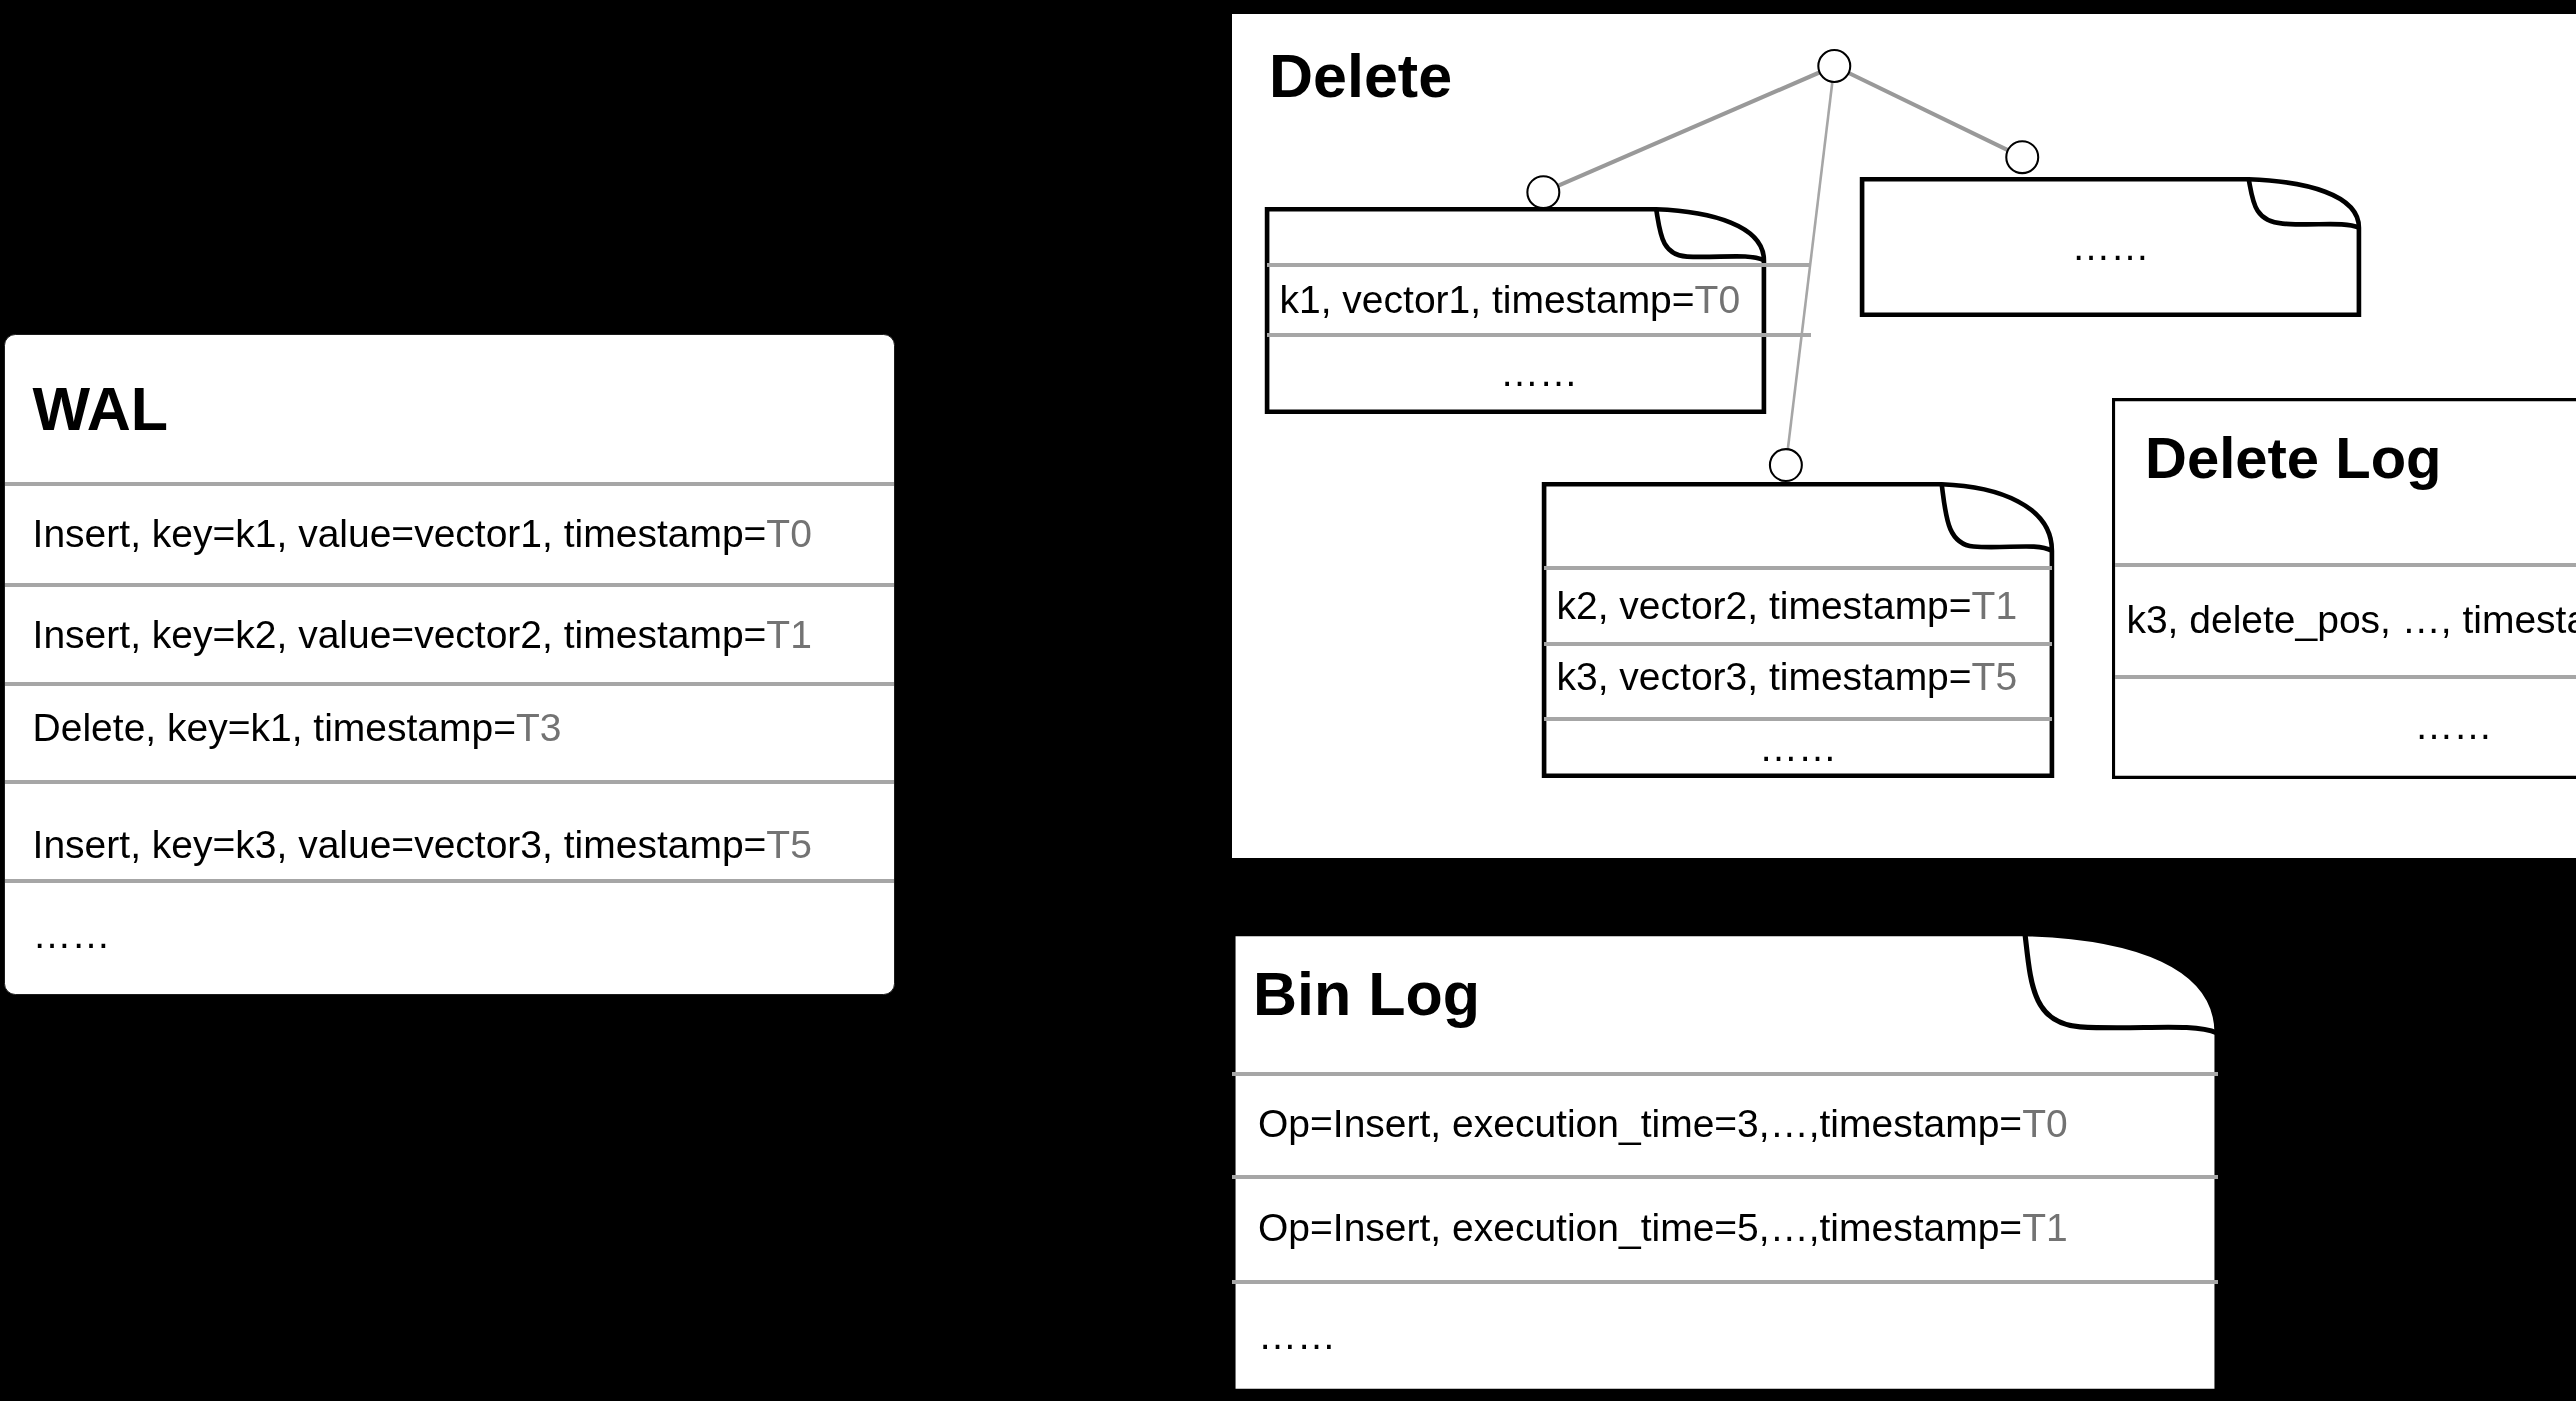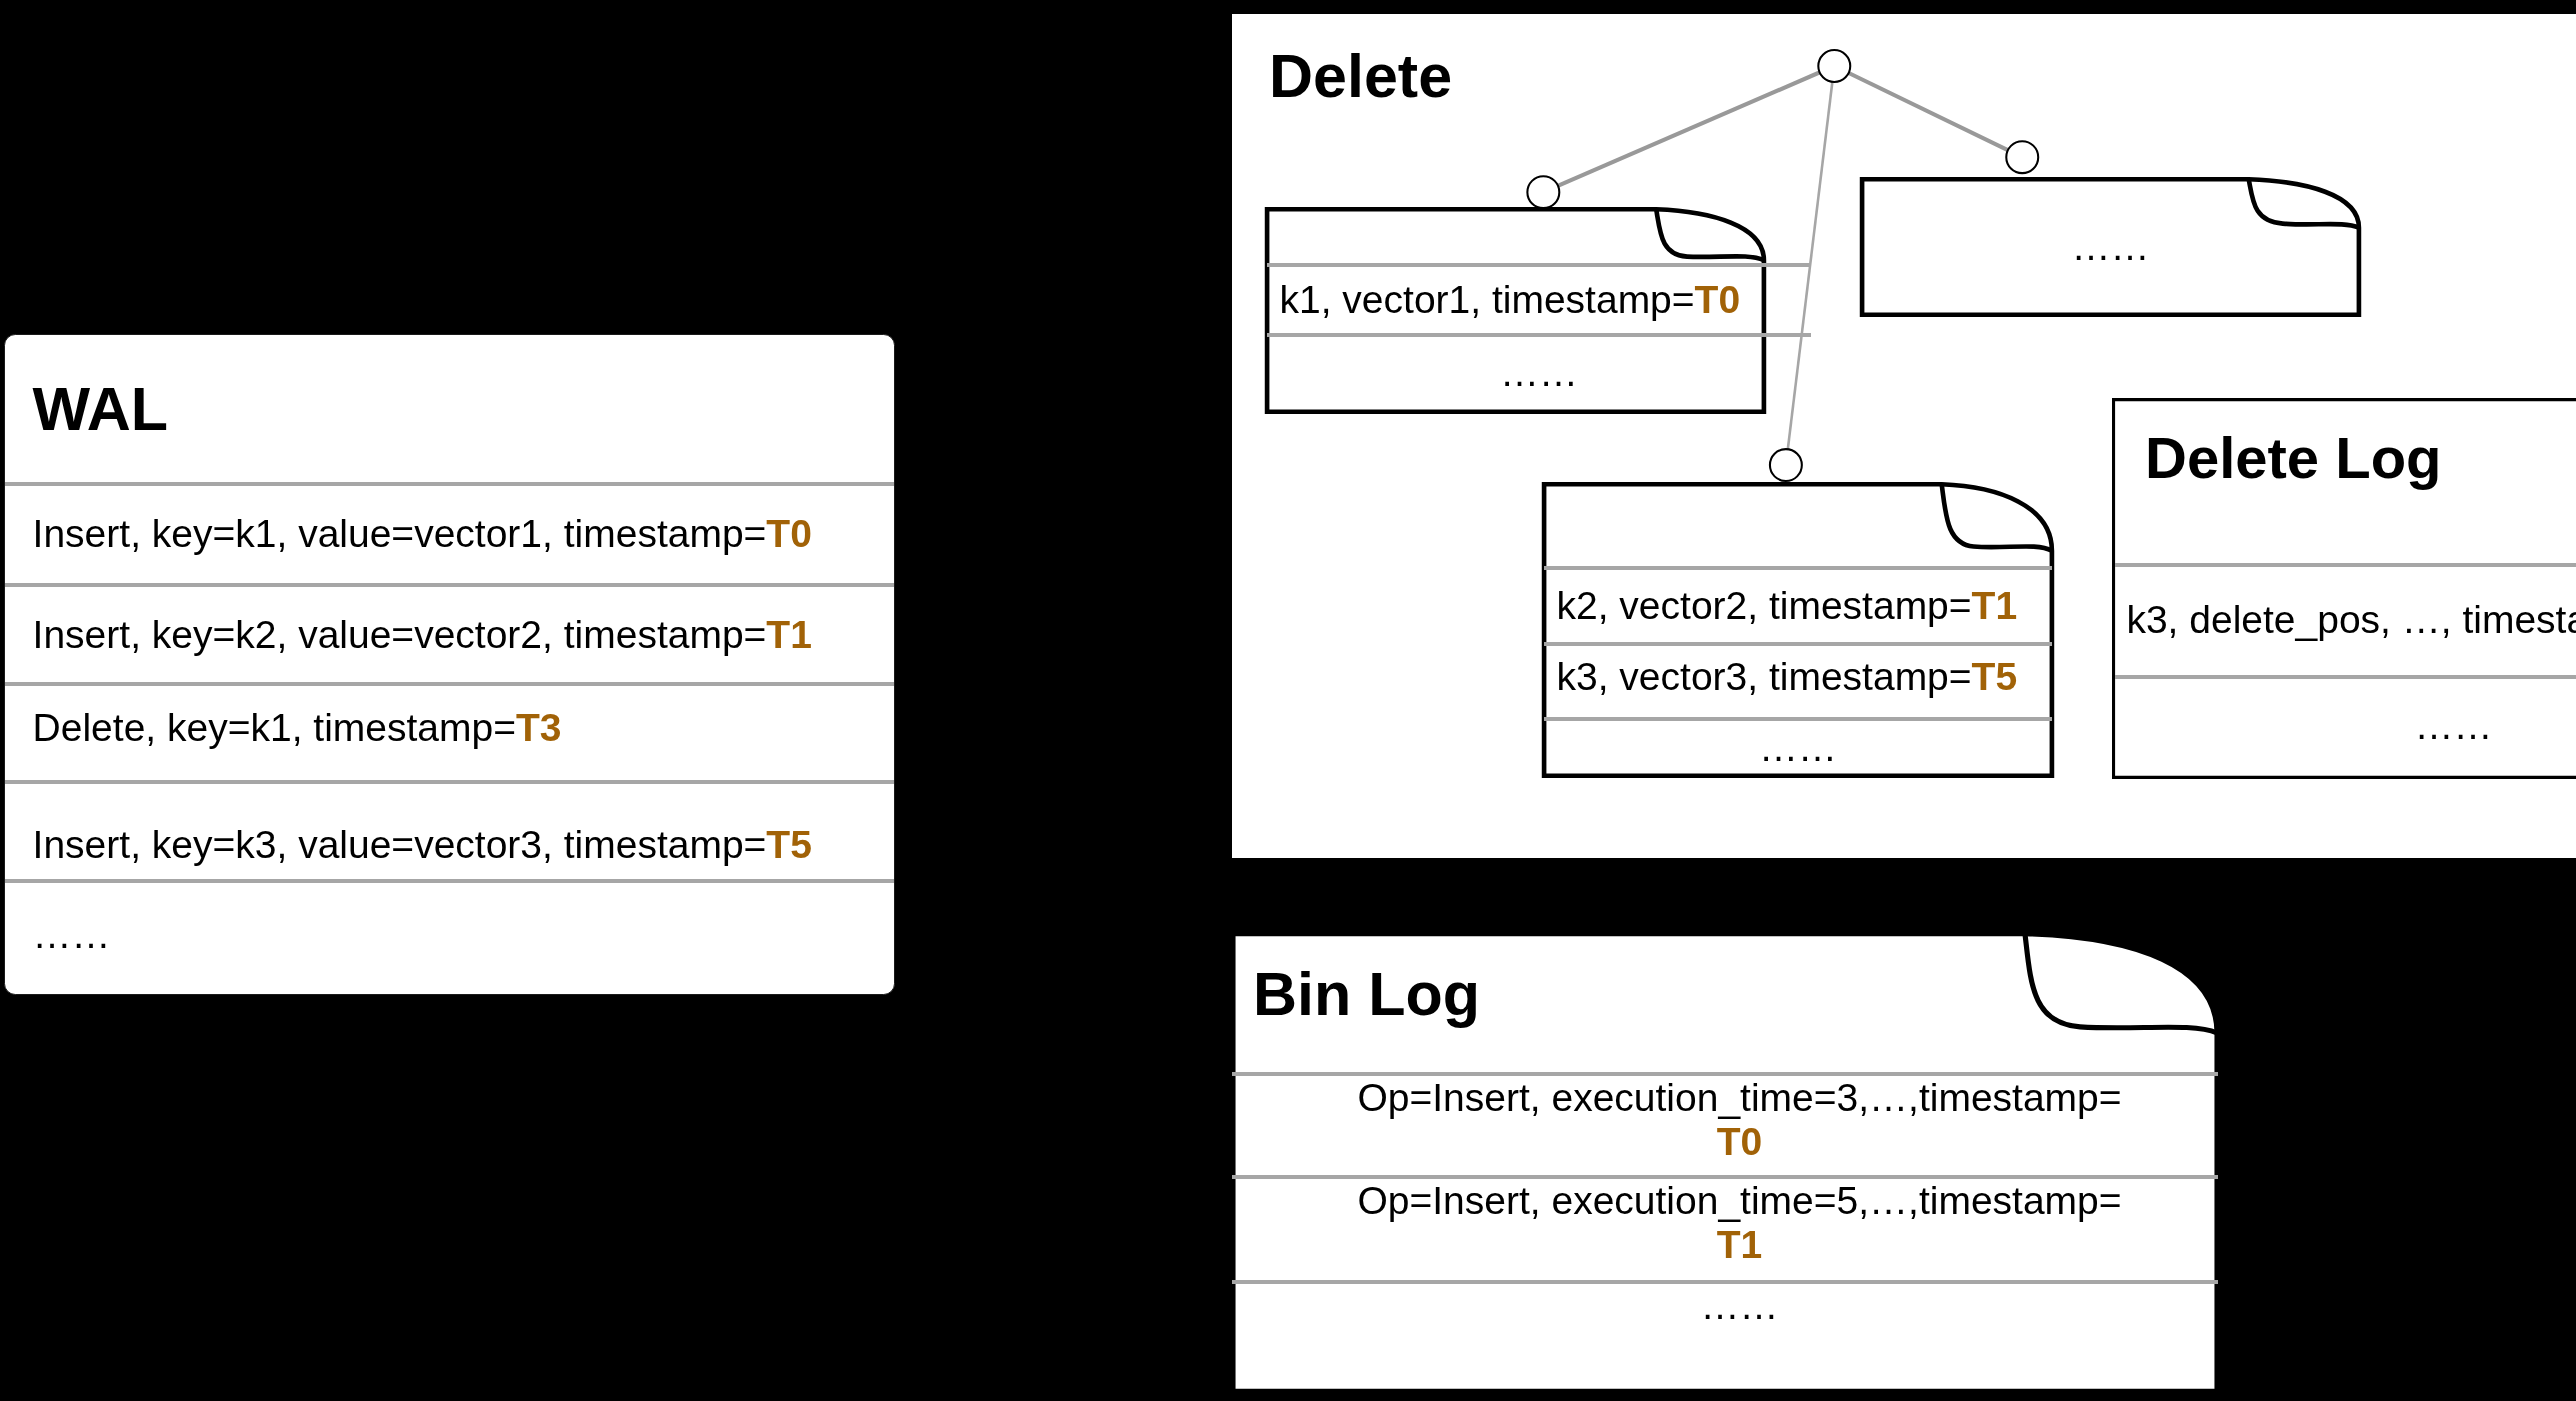--- a/index.html
+++ b/index.html
@@ -18,21 +18,21 @@
   .wal-title {
     position:absolute; left:0; top:0; right:0; height:147px;
     display:flex; align-items:center; padding-left:28px;
     font-size:61px; font-weight:bold;
   }
   .sep { position:absolute; left:0; right:0; height:4.1px; background:#a6a6a6; }
   .row {
     position:absolute; left:0; right:0; display:flex; align-items:center;
     padding-left:28px; font-size:39px; white-space:nowrap;
   }
-  .ts { color:#a16207; font-weight:bold; }
+  .ts { color:#737373; font-weight:normal; }
 
   
   .index-panel { left:1232px; top:14.4px; width:1581px; height:844px; background:#fff; }
   .index-title { position:absolute; left:37px; top:27px; font-size:61px; font-weight:bold; }
   .tree-svg { position:absolute; left:0; top:0; z-index:1; }
 
   
   .doc { position:absolute; z-index:2; }
   .doc > svg { position:absolute; left:0; top:0; }
   .doc .sep { left:3.1px; right:3.1px; }
@@ -42,21 +42,21 @@
     position:absolute; font-weight:bold; white-space:nowrap;
   }
 
   .seg1 { left:32px;  top:192px; width:550px;  height:209px; }
   .seg2 { left:309px; top:467px; width:514px;  height:298px; }
   .seg-more { left:627px; top:162px; width:503px; height:142px; }
   .dlog { left:880px; top:384px; width:683px; height:381px; }
 
   
   .binlog { left:1229px; top:930px; width:992px; height:465px; z-index:0; }
-  .binlog .row { padding-left:29px;flex-direction:column; }
+  .binlog .row { padding-left:29px; }
 </style>
 </head>
 <body>
 
 <div class="abs wal">
   <div class="wal-title">WAL</div>
 
   <div class="sep" style="top:147px"></div>
   <div class="row" style="top:151px;height:96px">
     <span>Insert, key=k1, value=vector1, timestamp=</span>

